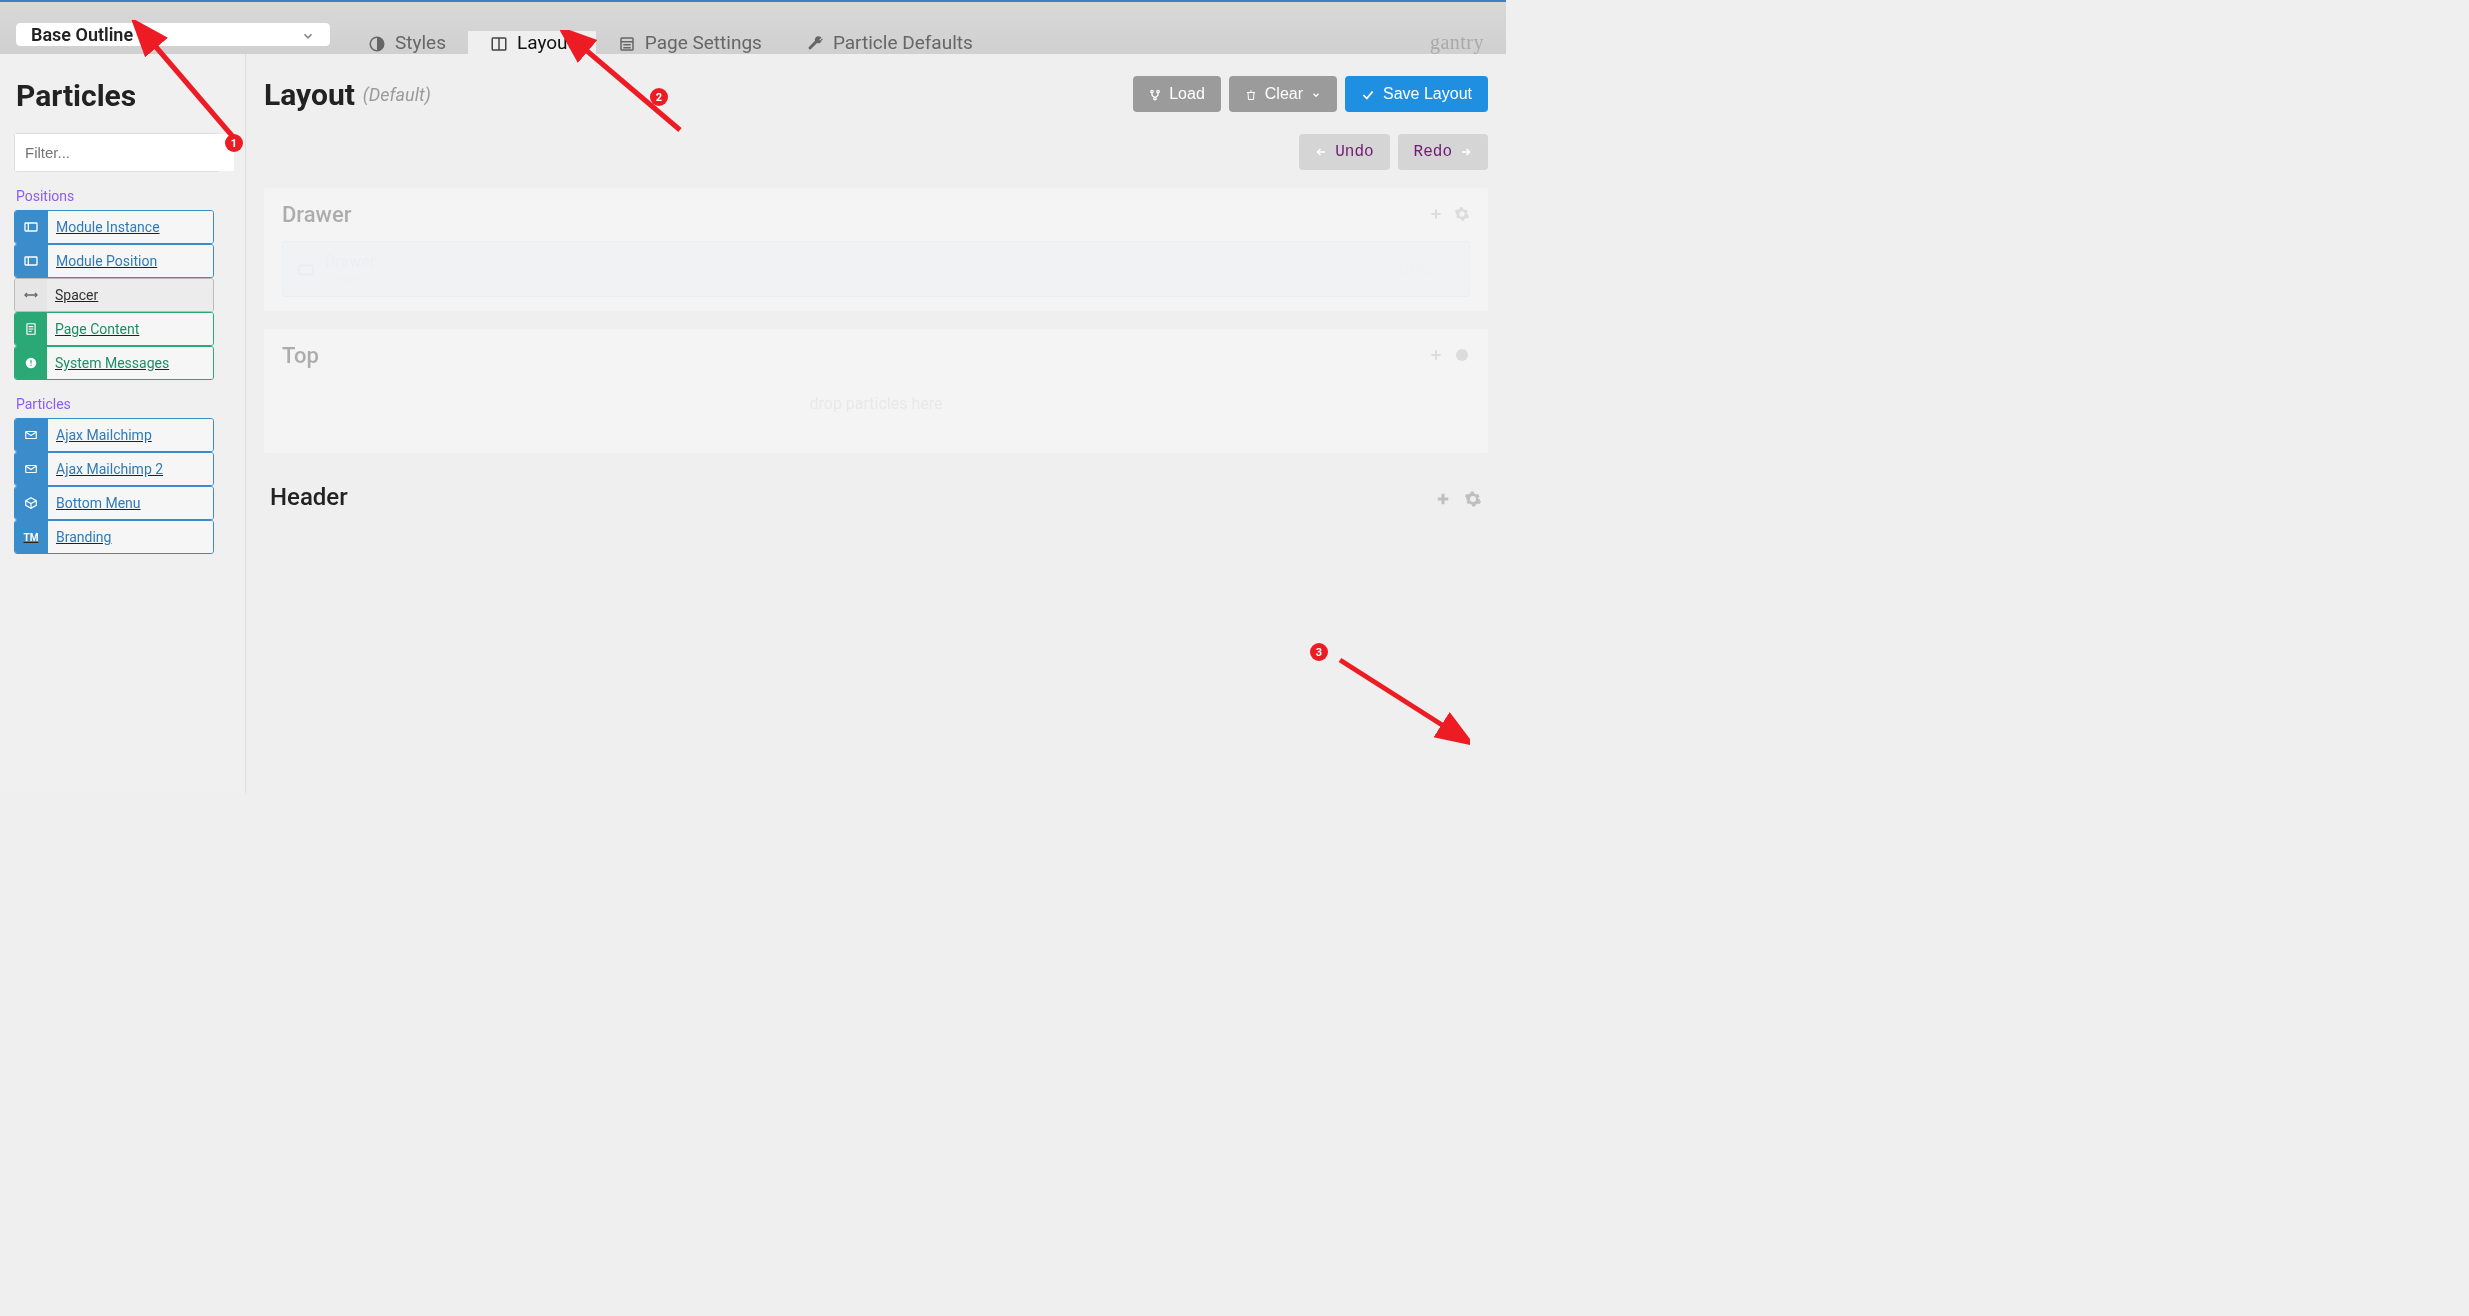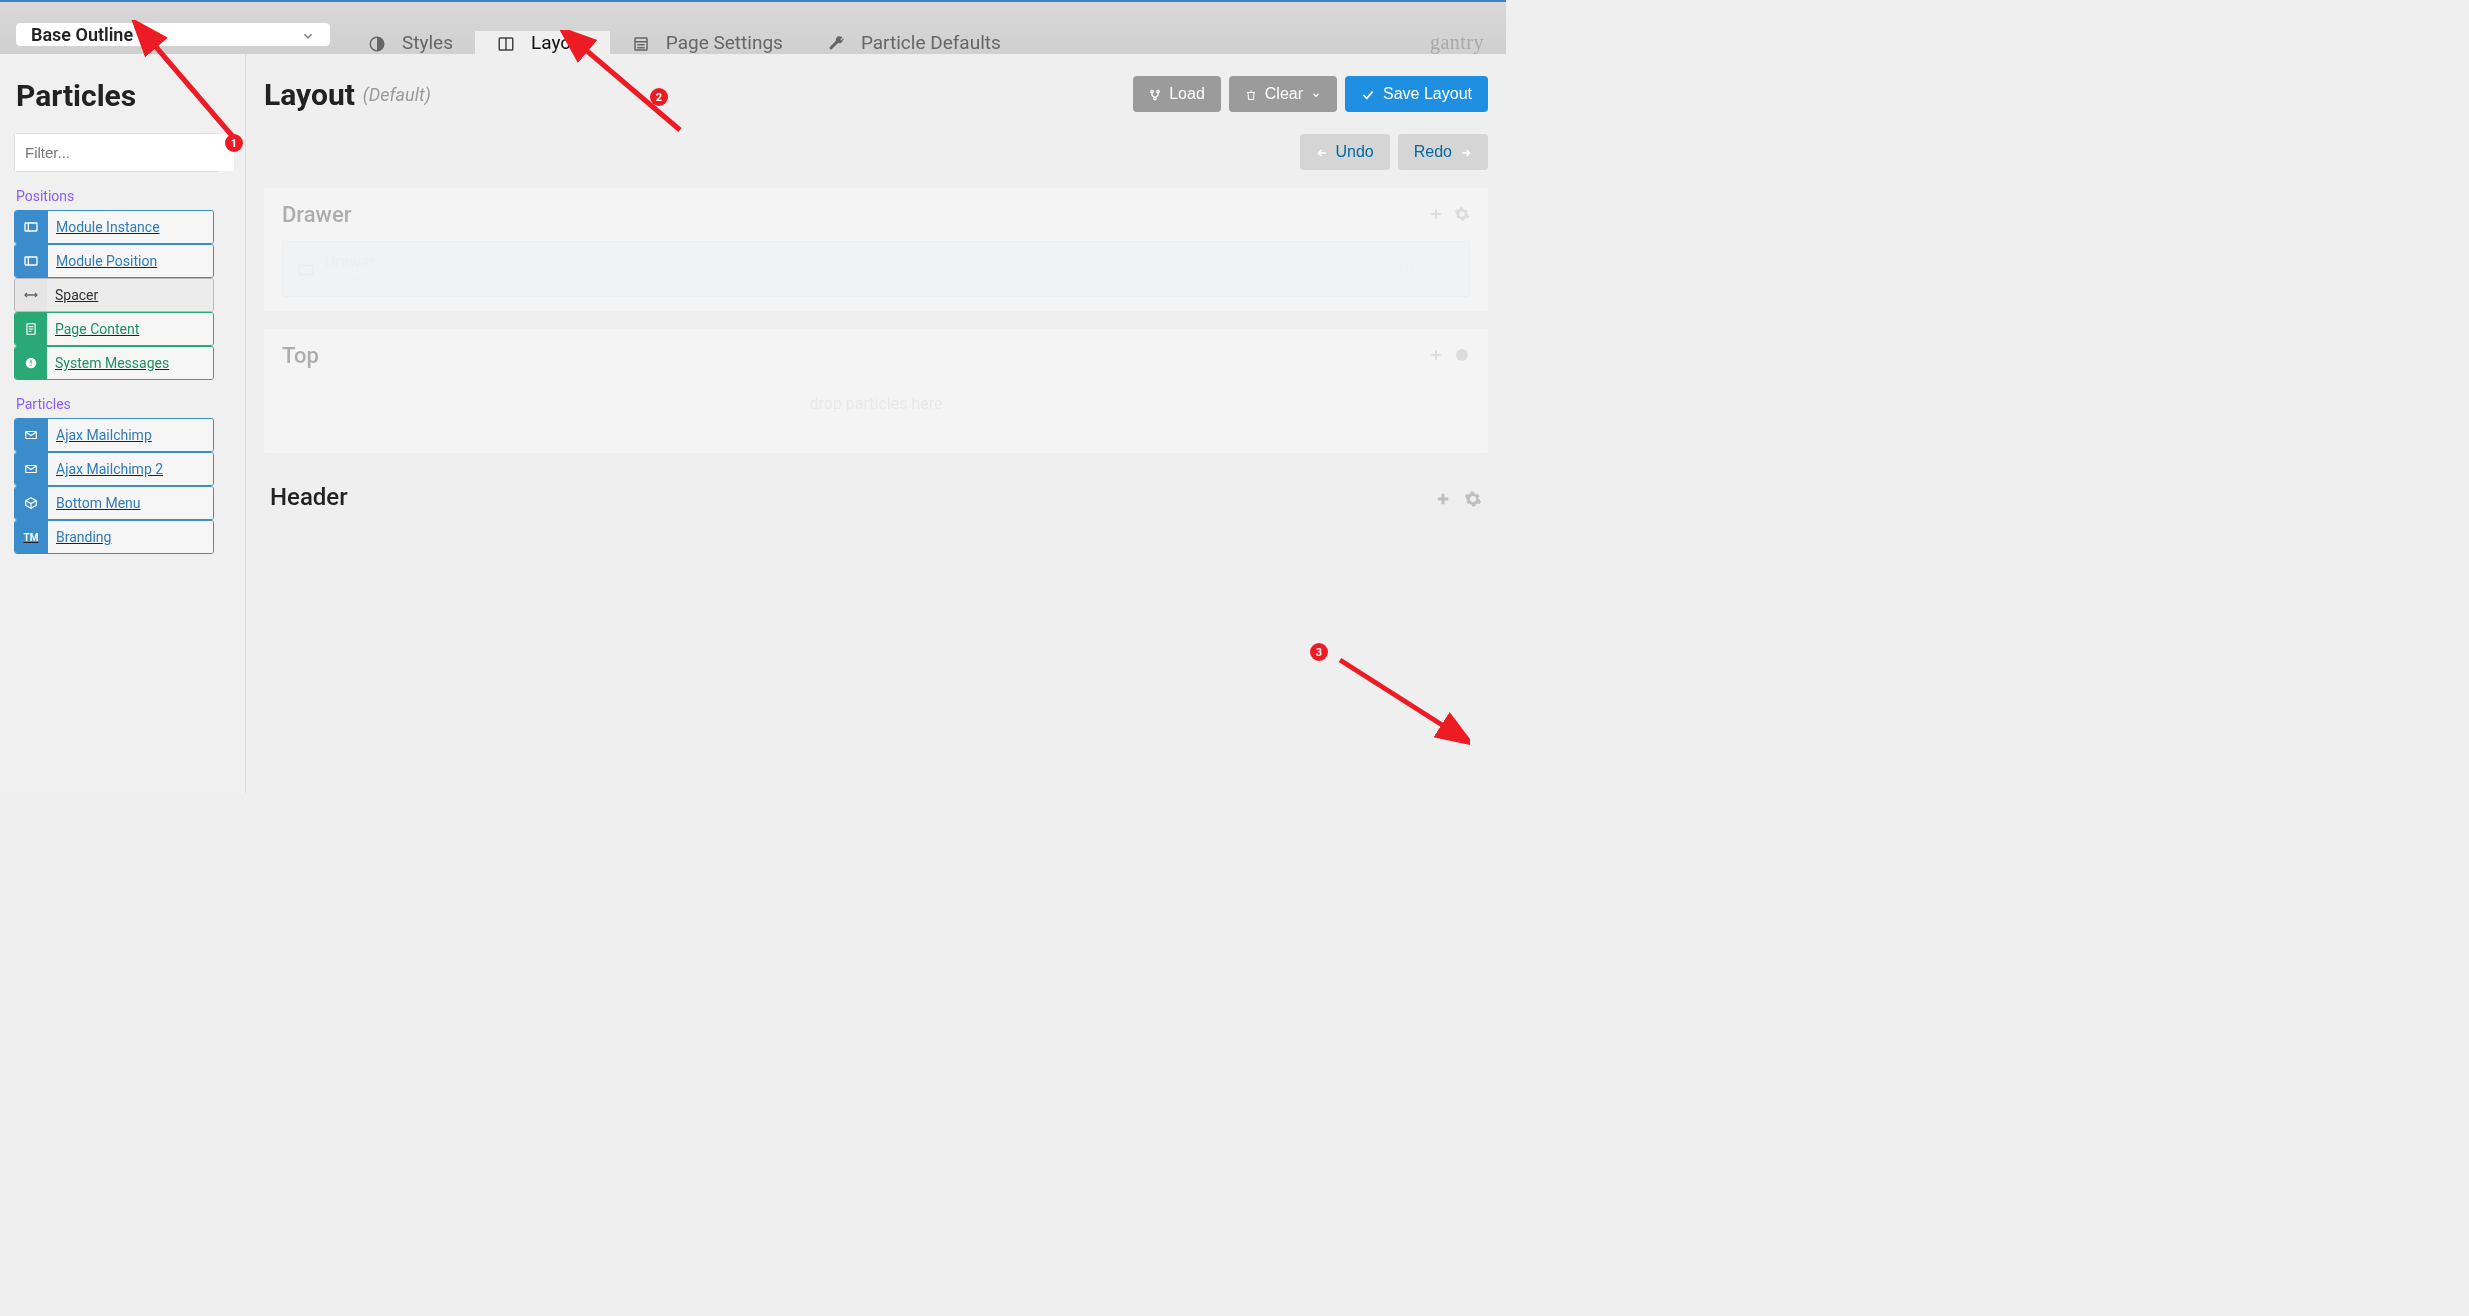--- a/index.html
+++ b/index.html
@@ -3,21 +3,21 @@
 <meta charset="utf-8">
 <style>
 * { box-sizing: border-box; margin: 0; padding: 0; }
 body { font-family: -apple-system, BlinkMacSystemFont, "Segoe UI", Roboto, Helvetica, Arial, sans-serif; background: #efefef; color: #222; width: 1506px; height: 803px; overflow: hidden; border-top: 2px solid #3b82c7; }
 
 
 .topbar { height: 52px; background: linear-gradient(to bottom, #d8d8d8, #d0d0d0); display: flex; align-items: flex-end; }
 .outline-select { margin: 8px 16px; background: #fff; border: 1px solid #fff; border-radius: 4px; padding: 0 14px; display: flex; align-items: center; justify-content: space-between; width: 314px; cursor: pointer; }
 .outline-select .label { font-weight: 600; font-size: 18px; }
 .outline-select .chev { color: #888; font-size: 16px; }
-.navtab { display: flex; align-items: center; gap: 16px; padding: 0 22px; color: #666; font-size: 19px; cursor: pointer; }
+.navtab { display: flex; align-items: center; gap: 9px; padding: 0 22px; color: #666; font-size: 19px; cursor: pointer; }
 .navtab .ico { color: #666; }
 .navtab.active { background: #efefef; color: #111; }
 .logo { margin-left: auto; padding: 0 22px; display: flex; align-items: center; color: #a9a9a9; font-size: 20px; letter-spacing: 0.5px; font-weight: 400; font-family: Georgia, 'Times New Roman', serif;}
 .logo span { font-family: Georgia, serif; }
 
 
 .main { display: flex; height: calc(100% - 62px); }
 .sidebar { width: 246px; background: #f0f0f0; border-right: 1px solid #dcdcdc; padding: 0 4px 14px 14px; overflow: hidden; }
 .content { flex: 1; padding: 0 18px 18px 18px; position: relative; overflow: hidden; }
 
@@ -44,21 +44,21 @@
 
 .row-head { display: flex; align-items: center; margin-top: 22px; }
 .row-head h1 { font-size: 30px; font-weight: 700; }
 .row-head .sub { color: #9a9a9a; font-size: 18px; margin-left: 8px; font-style: italic; }
 .btns { margin-left: auto; display: flex; gap: 8px; }
 .btn { display: inline-flex; align-items: center; gap: 8px; padding: 9px 16px; border-radius: 4px; font-size: 16px; color: #fff; border: none; cursor: pointer; }
 .btn .ico { font-size: 14px; }
 .btn-gray { background: #9b9b9b; }
 .btn-blue { background: #1f8fe2; }
 .undo-row { display: flex; justify-content: flex-end; gap: 8px; margin-top: 22px; }
-.btn-disabled { background: #d5d5d5; color: #0369a1; cursor: default; }
+.btn-disabled { background: #d5d5d5; color: #701a75; cursor: default; font-family: Liberation Mono, monospace; }
 
 
 .panel { background: #fff; border-radius: 3px; margin-top: 18px; padding: 14px 18px; position: relative; }
 .panel.faded { opacity: 0.35; }
 .section-title { font-size: 22px; font-weight: 500; color: #333; }
 .panel .tools { position: absolute; top: 14px; right: 18px; display: flex; gap: 10px; color: #bbb; font-size: 18px; }
 .slot { background: #f4fafe; border: 1px solid #e7f1f8; border-radius: 3px; margin-top: 14px; padding: 10px 14px; display: flex; align-items: center; color: #cfe4f2; }
 .slot .pic { width: 28px; color: #dceaf4; }
 .slot .slot-text { display: flex; flex-direction: column; }
 .slot .slot-text .s1 { color: #e7f0f6; font-size: 16px; }

